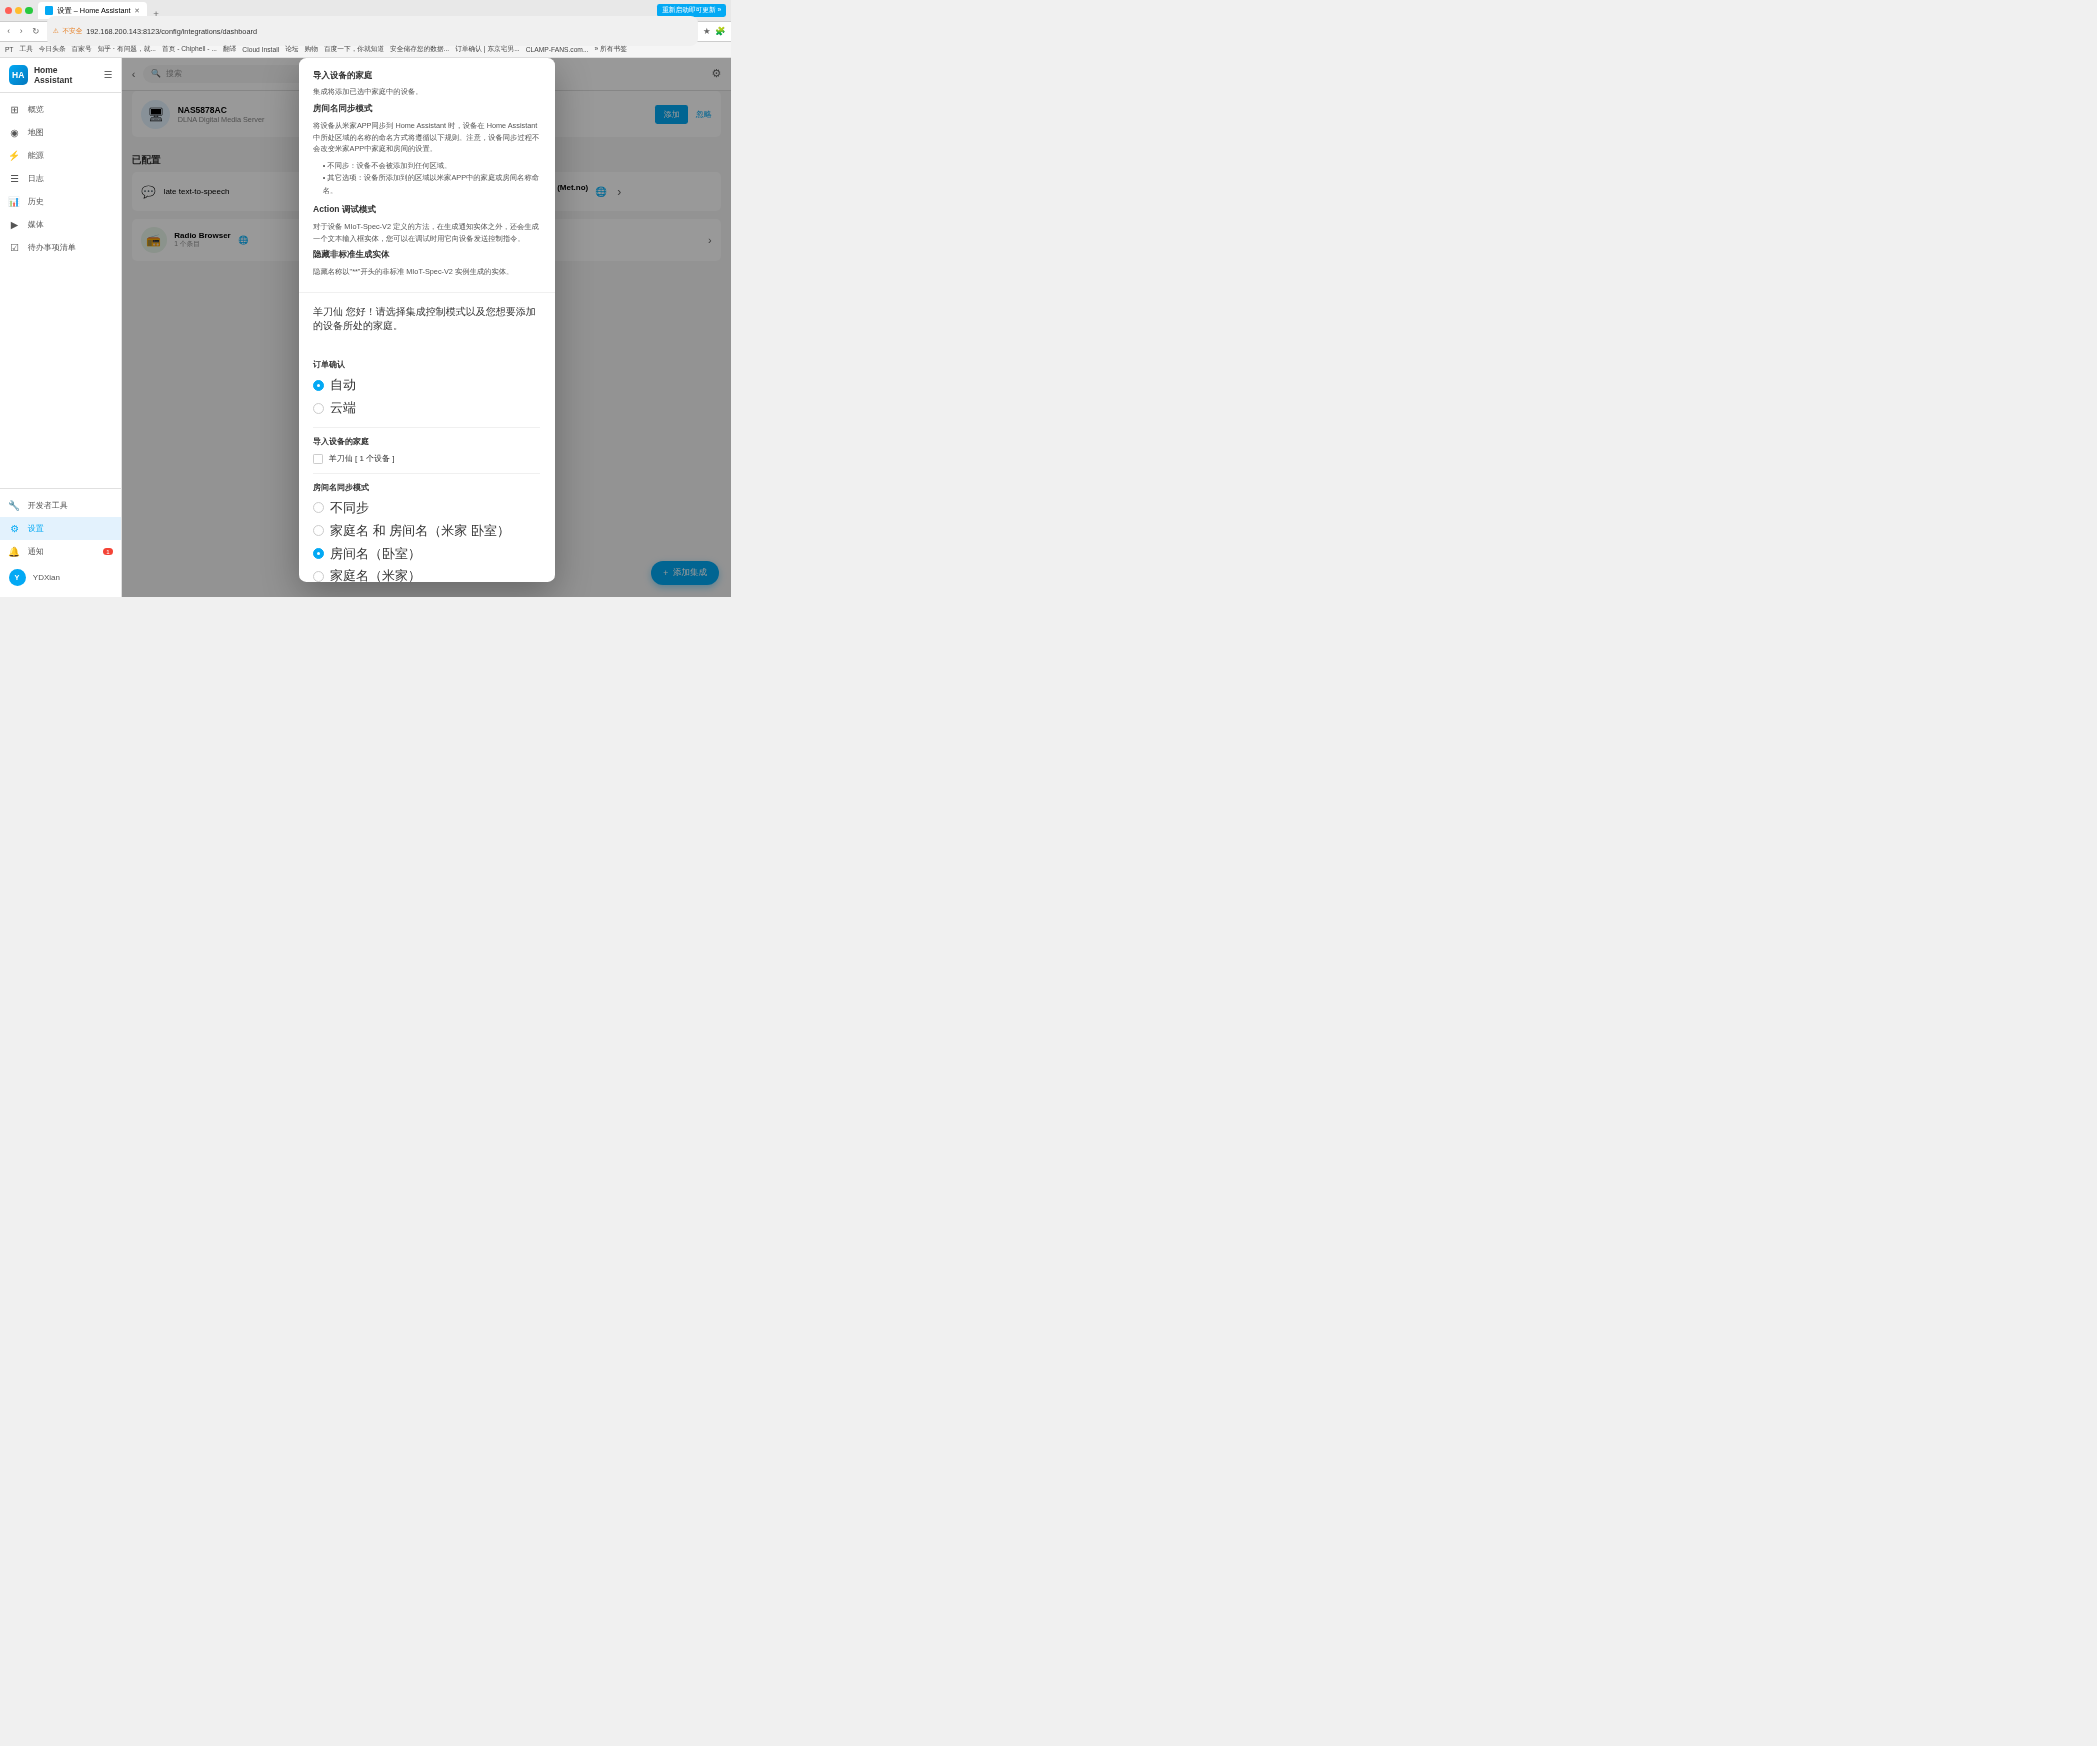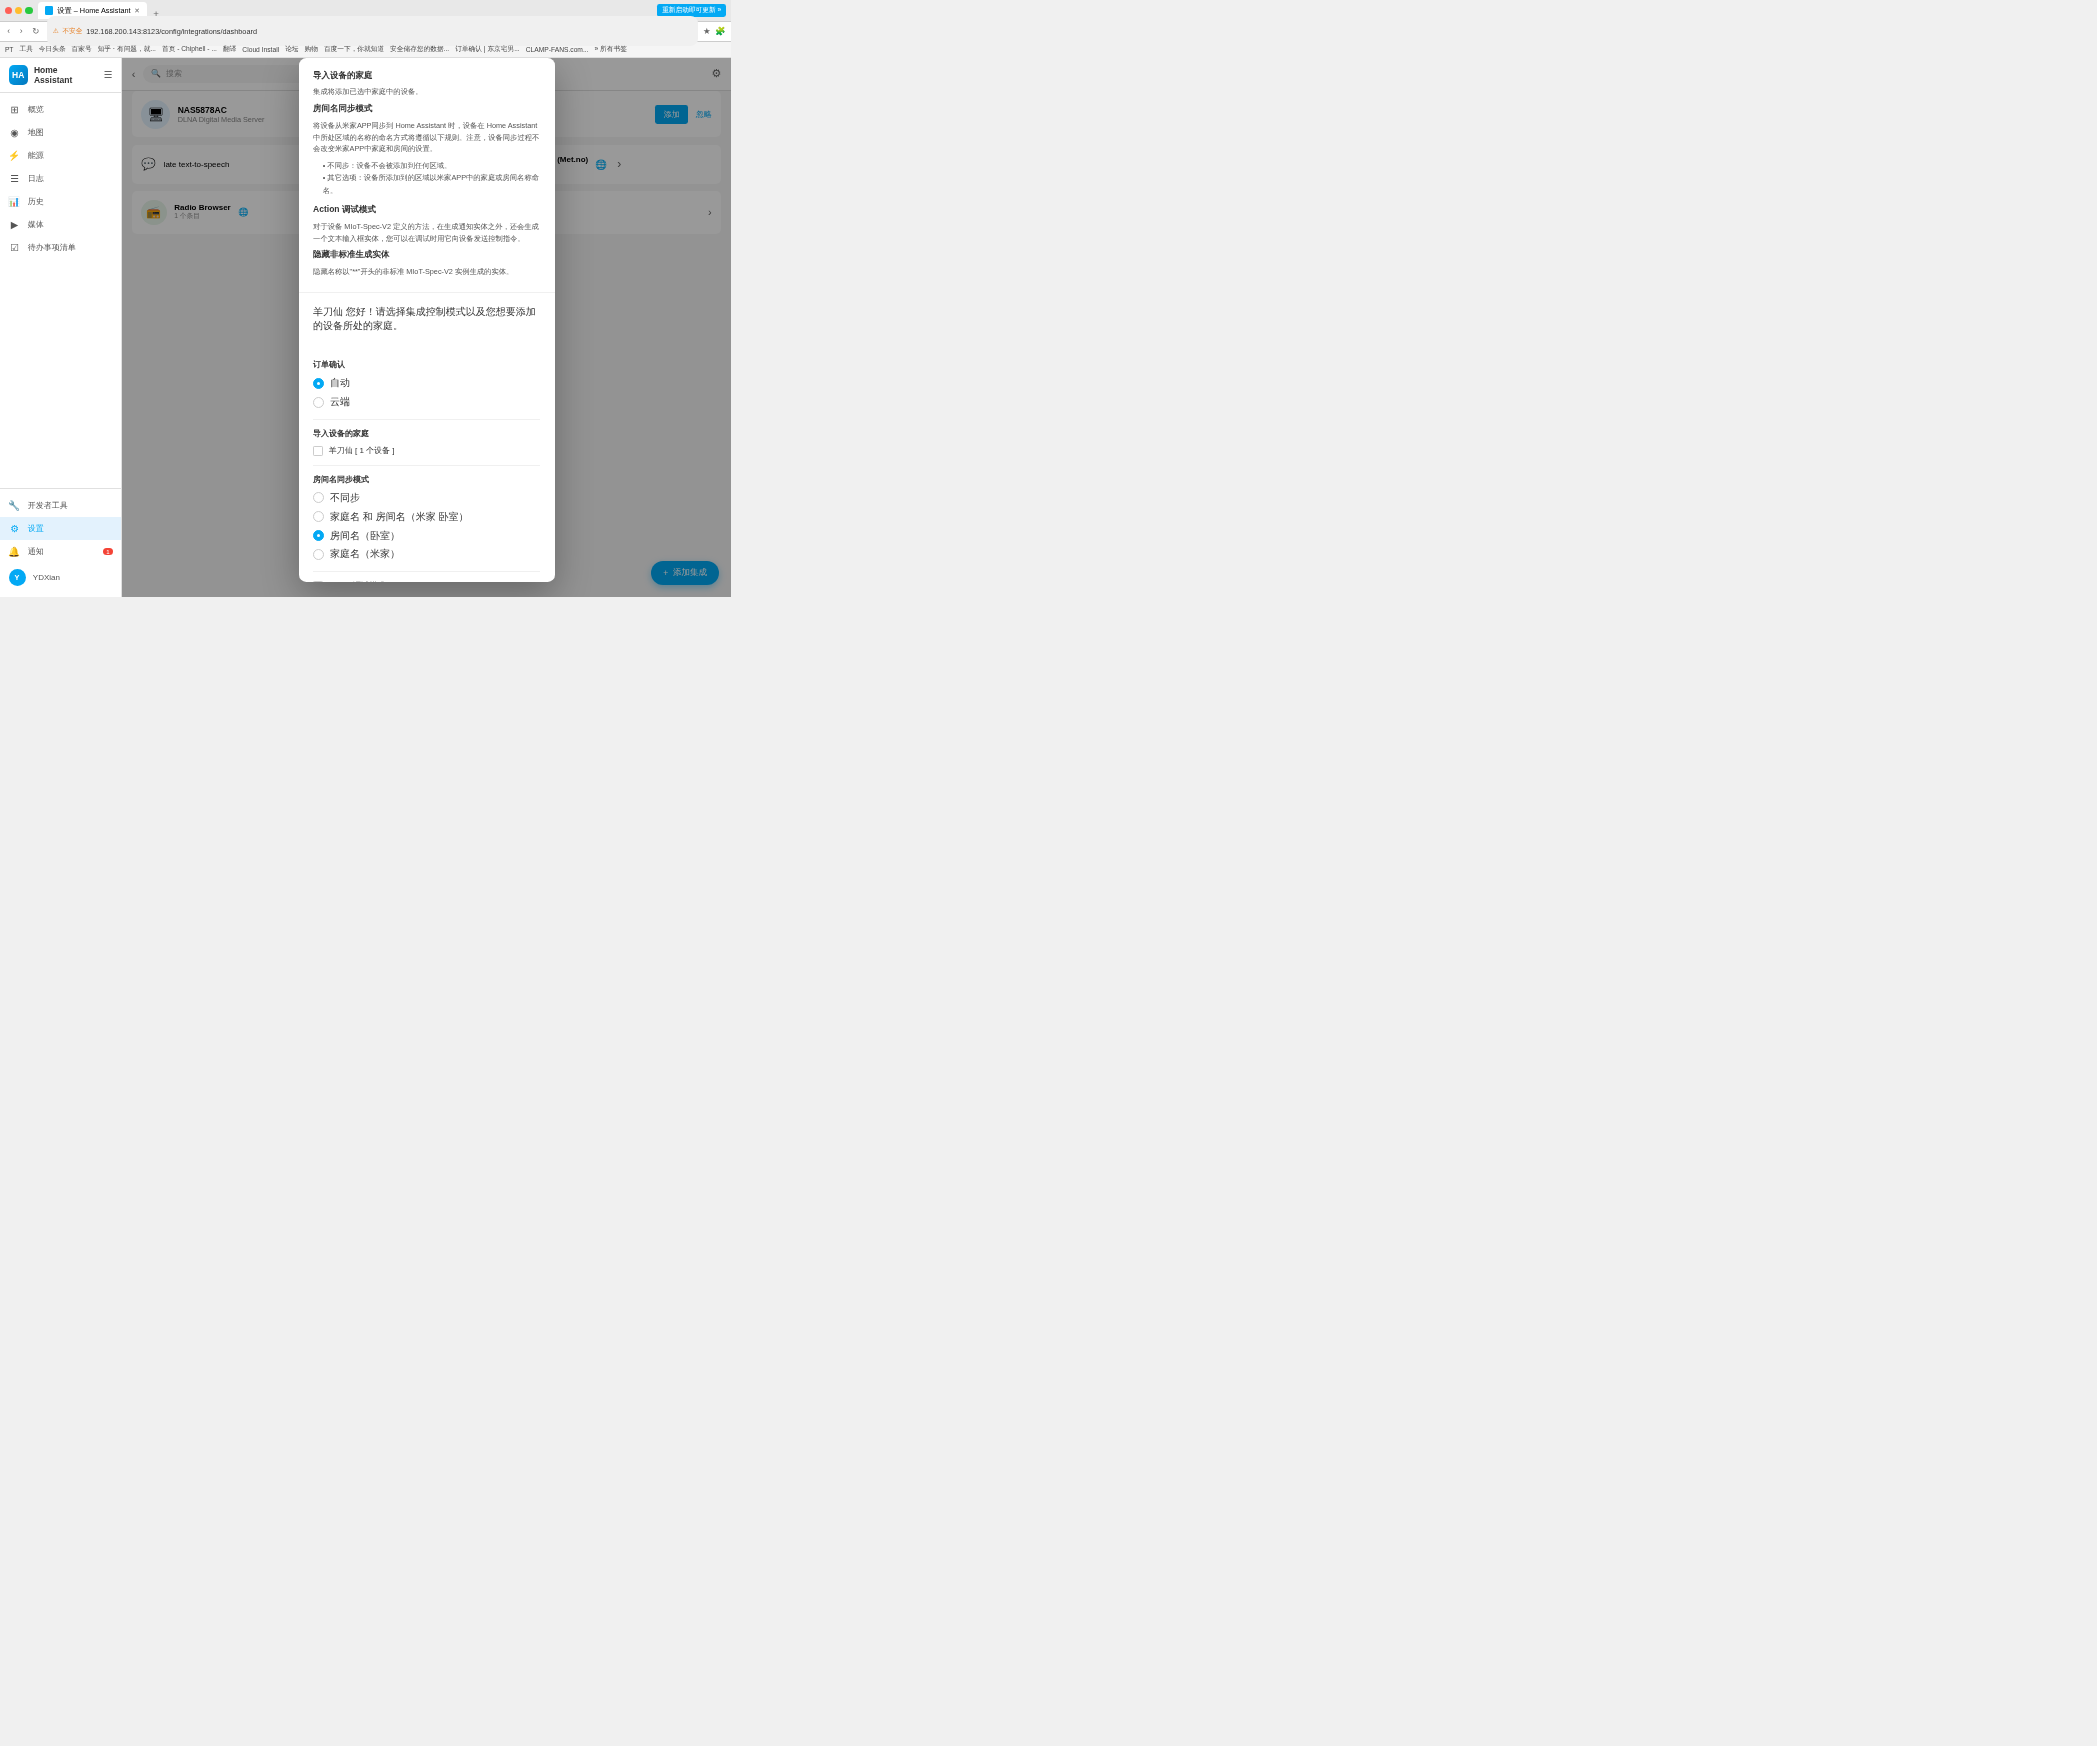--- a/index.html
+++ b/index.html
@@ -285,21 +285,21 @@
     }
 
     .form-section-title {
       font-size: 8px; font-weight: 600; color: #333;
       margin-bottom: 6px;
     }
 
     .radio-group { display: flex; flex-direction: column; gap: 4.9px; margin-bottom: 9.7px; }
     .radio-option {
       display: flex; align-items: center; gap: 6px;
-      cursor: pointer; font-size: 10px; color: #333;
+      cursor: pointer; font-size: 13px; color: #333;
     }
     .radio-circle {
       width: 11px; height: 11px;
       border-radius: 50%;
       border: 1.2px solid #ccc;
       display: flex; align-items: center; justify-content: center;
       flex-shrink: 0;
     }
     .radio-circle.selected {
       border-color: #03a9f4;
@@ -465,20 +465,21 @@
         <div class="device-icon">🖥</div>
         <div class="device-info">
           <div class="device-name">NAS5878AC</div>
           <div class="device-sub">DLNA Digital Media Server</div>
         </div>
         <button class="btn-add">添加</button>
         <button class="btn-skip">忽略</button>
       </div>
     </div>
 
+    <div class="section-header">已配置</div>
 
     <div class="right-content">
       <div class="right-card">
         <span style="font-size:12px;">💬</span>
         <span style="font-size:8px;">late text-to-speech</span>
         <span style="margin-left:auto;font-size:12px;color:#666;">›</span>
       </div>
       <div class="right-card">
         <div style="width:22px;height:22px;background:#e3f2fd;border-radius:50%;display:flex;align-items:center;justify-content:center;">🌤</div>
         <div>

